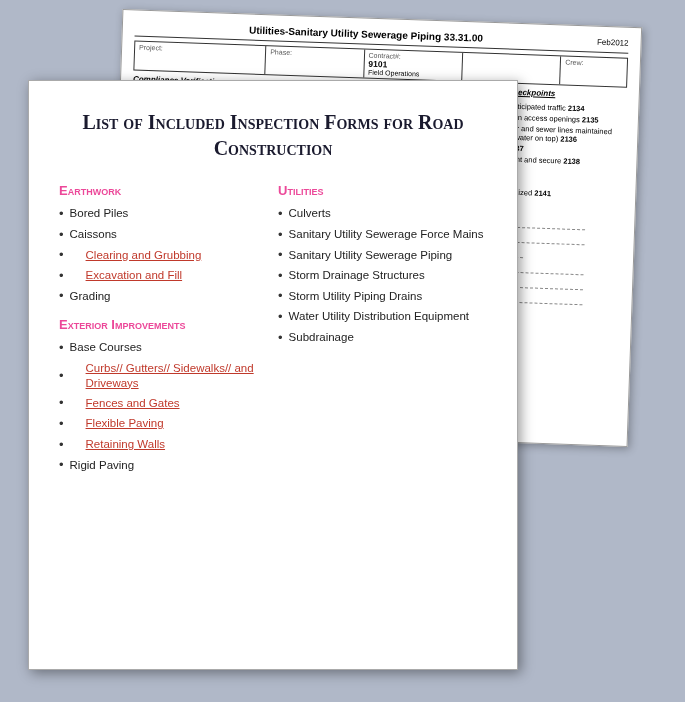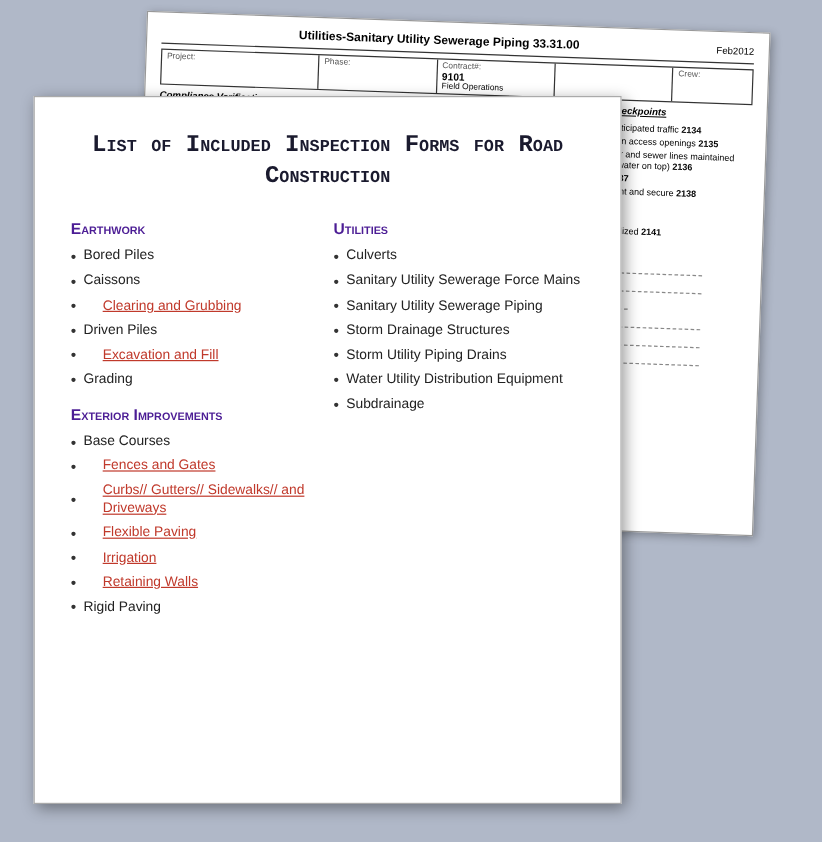--- a/index.html
+++ b/index.html
@@ -135,38 +135,38 @@
       border: 1px solid #aaa;
       box-shadow: 3px 3px 12px rgba(0,0,0,0.4);
       padding: 28px 30px 20px 30px;
       overflow: hidden;
     }
 
     .main-doc-title {
       text-align: center;
       font-size: 20px;
       font-weight: bold;
-      font-family: Liberation Mono, monospace;
+      font-family: Liberation Serif, serif;
       color: #1a1a2e;
       line-height: 1.3;
       margin-bottom: 22px;
       font-variant: small-caps;
     }
 
     .main-doc-columns {
       display: grid;
       grid-template-columns: 1fr 1fr;
       gap: 10px;
     }
 
     .col-section-title {
       font-size: 13px;
       font-weight: bold;
       font-variant: small-caps;
-      color: #4c1d95;
+      color: #ec4899;
       margin-bottom: 8px;
     }
 
     .col-list {
       list-style: none;
       padding: 0;
     }
 
     .col-list li {
       font-size: 11.5px;
@@ -342,46 +342,40 @@
         <li>
             <span>Bored Piles</span>
           </li>
         <li>
             <span>Caissons</span>
           </li>
         <li>
             <span class="highlight-link">Clearing and Grubbing</span>
           </li>
         <li>
-            <span>Driven Piles</span>
-          </li>
-        <li>
             <span class="highlight-link">Excavation and Fill</span>
           </li>
         <li>
             <span>Grading</span>
           </li>
       </ul>
 
       <div class="col-section-title section-gap">Exterior Improvements</div>
       <ul class="col-list">
         <li>
             <span>Base Courses</span>
           </li>
         <li>
+            <span class="highlight-link">Curbs// Gutters// Sidewalks// and Driveways</span>
+          </li>
+        <li>
             <span class="highlight-link">Fences and Gates</span>
           </li>
         <li>
-            <span class="highlight-link">Curbs// Gutters// Sidewalks// and Driveways</span>
-          </li>
-        <li>
             <span class="highlight-link">Flexible Paving</span>
-          </li>
-        <li>
-            <span class="highlight-link">Irrigation</span>
           </li>
         <li>
             <span class="highlight-link">Retaining Walls</span>
           </li>
         <li>
             <span>Rigid Paving</span>
           </li>
       </ul>
     </div>
 

